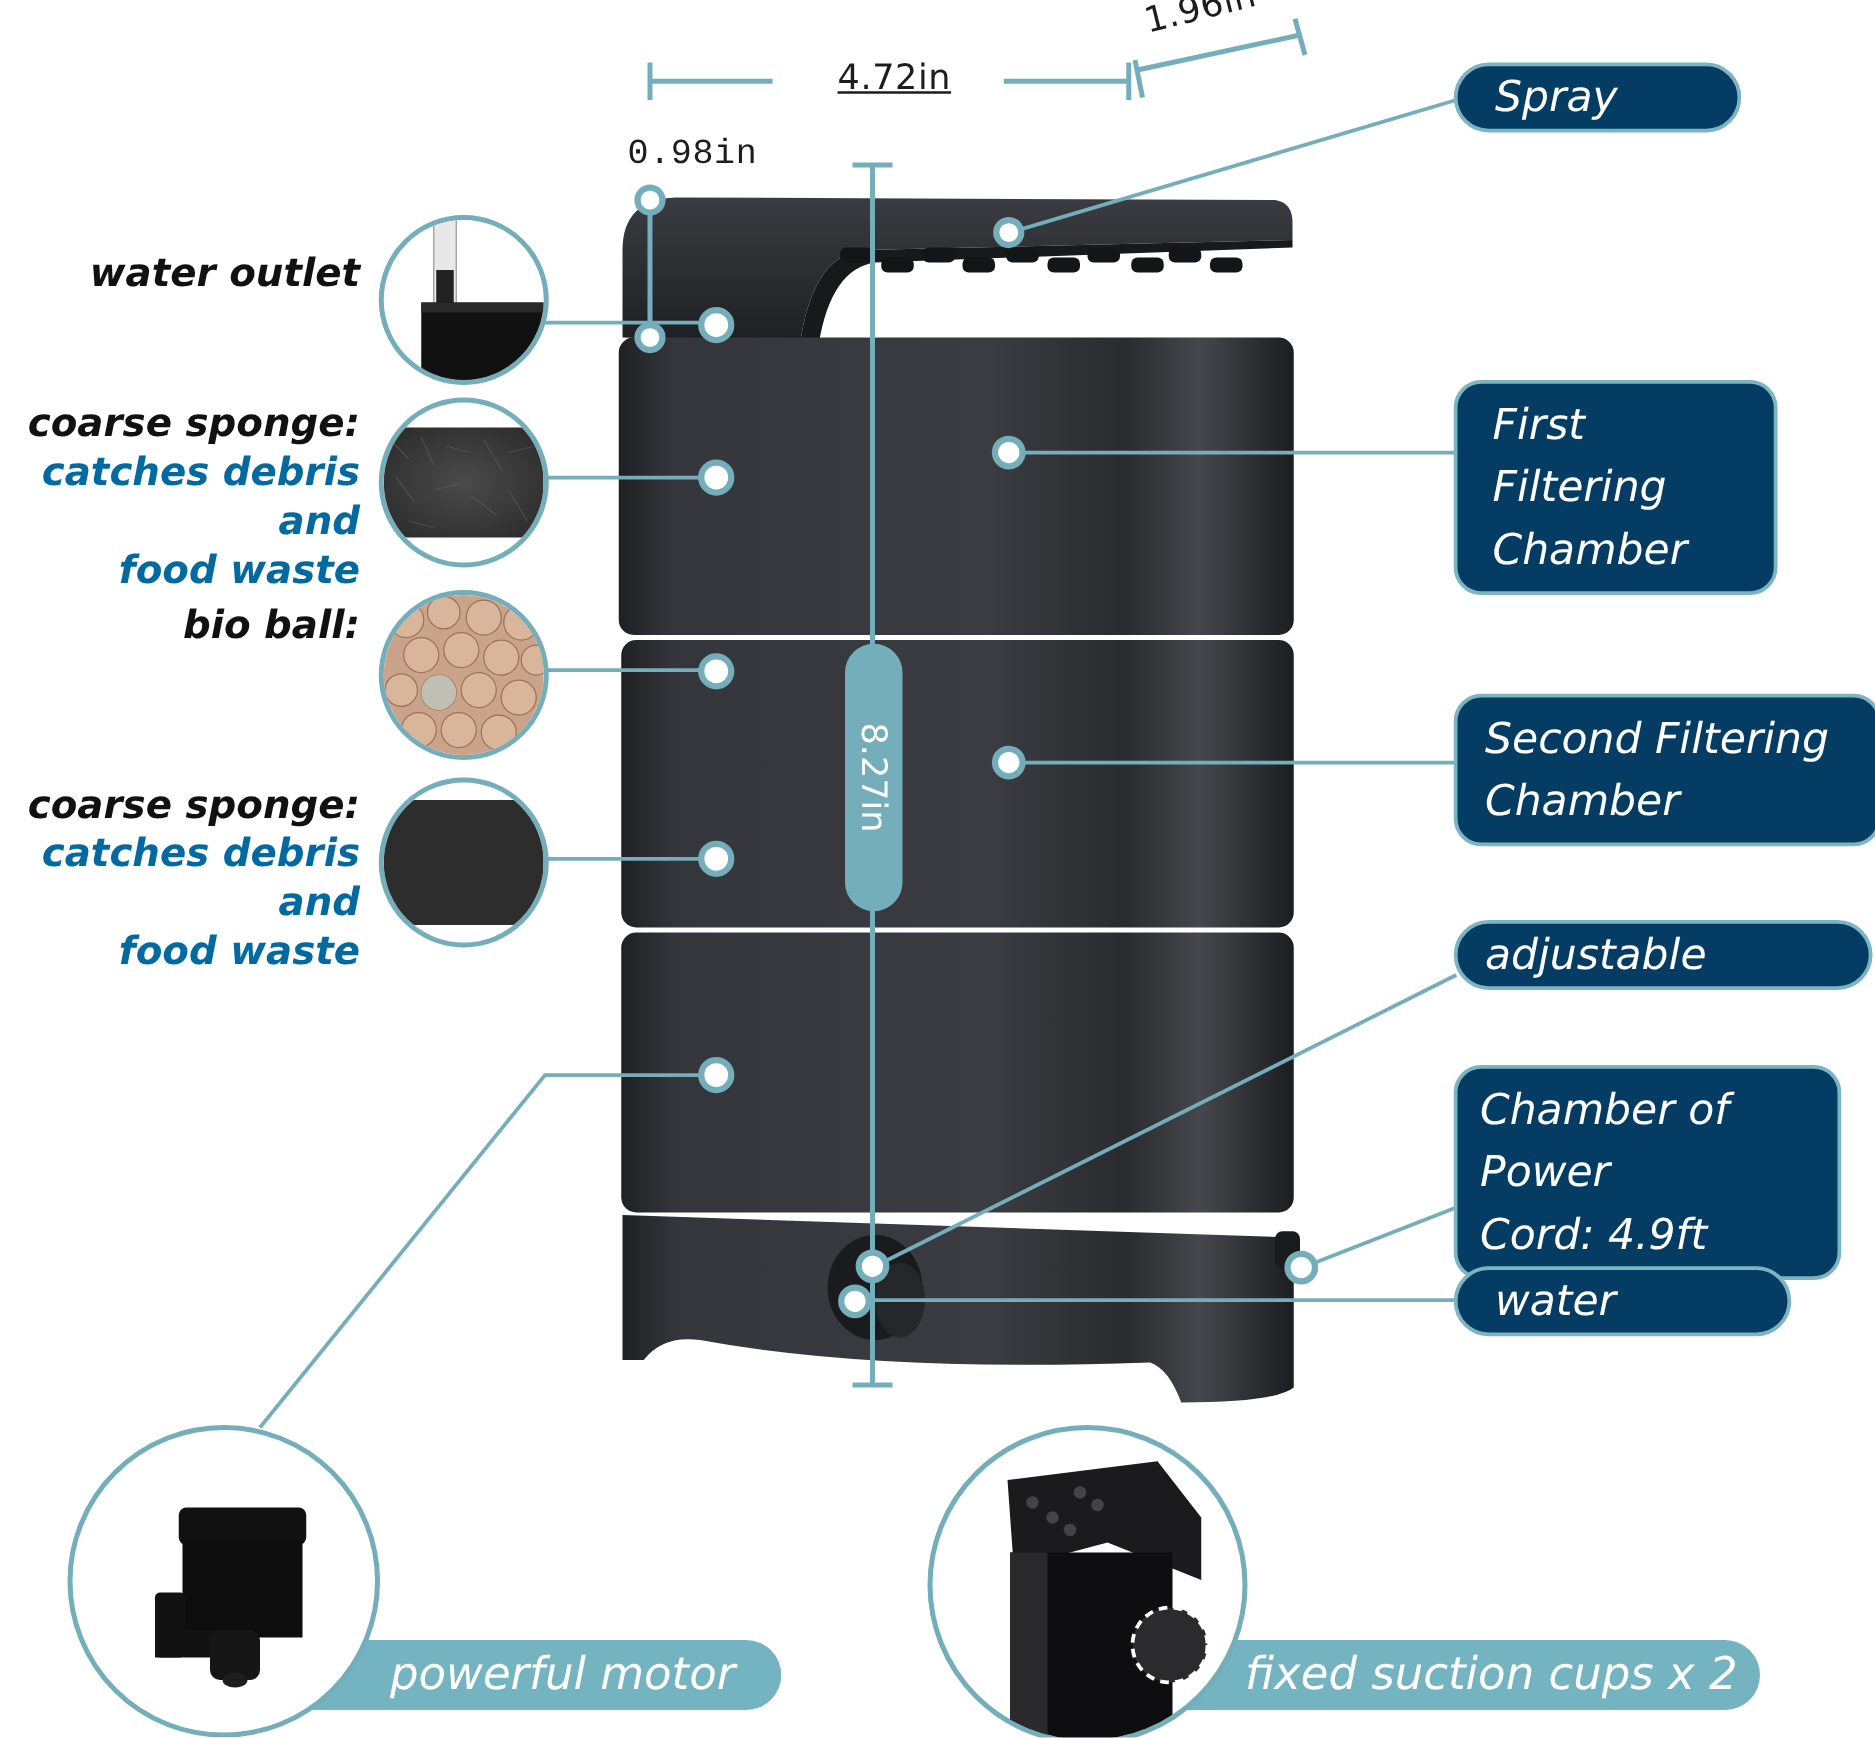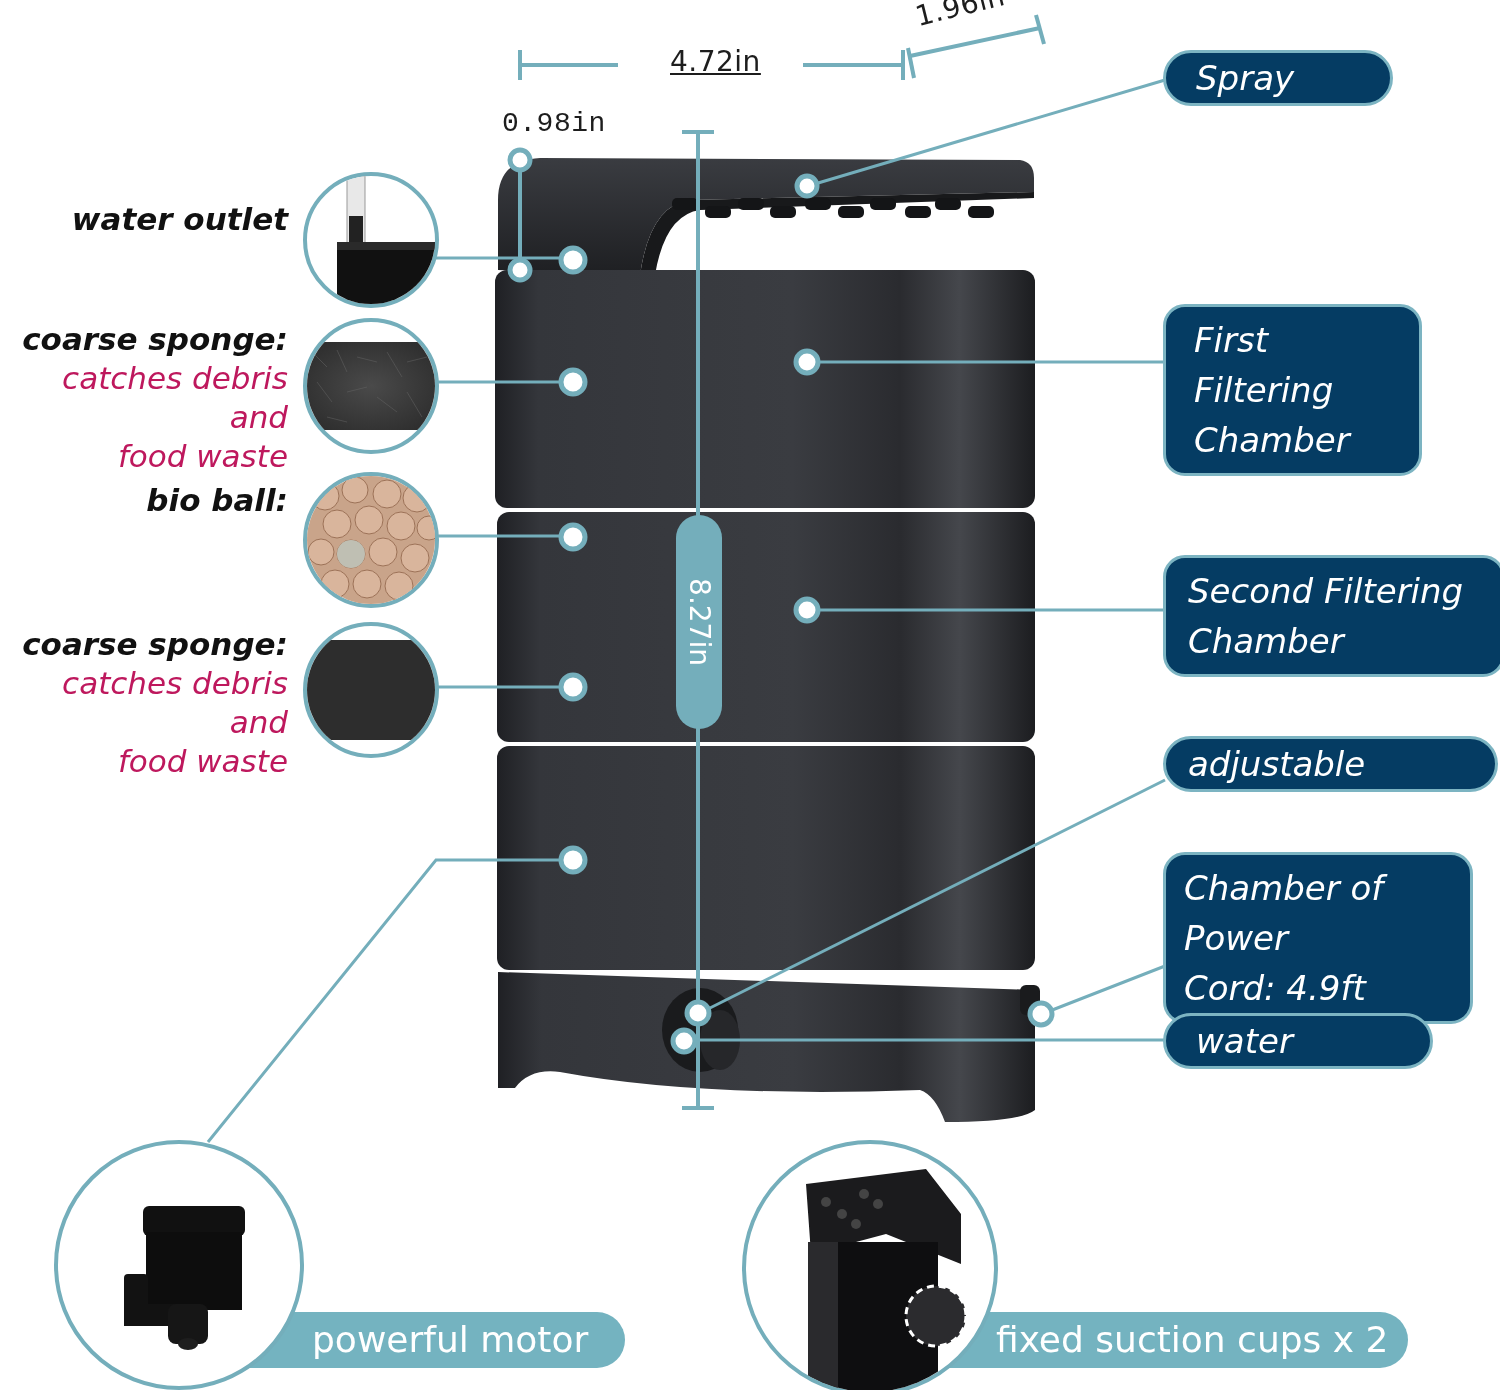--- a/index.html
+++ b/index.html
@@ -11,35 +11,35 @@
     .dim { position: absolute; font-family: "DejaVu Sans", sans-serif; font-size: 28px; color: #1d1d1d; letter-spacing: 0.5px; }
     .dim-rot { transform: rotate(-14deg); transform-origin: left bottom; }
     .dim-vert { position: absolute; left: 676px; top: 515px; width: 46px; height: 214px; background: #74aebb;
                 border-radius: 23px; }
     .dim-vert span { position: absolute; left: 50%; top: 50%; transform: translate(-50%, -50%) rotate(90deg);
                      color: #ffffff; font-size: 28px; white-space: nowrap; font-family: "DejaVu Sans", sans-serif; }
 
     
     .left-label { position: absolute; right: 1212px; text-align: right; color: #111; line-height: 39px; }
     .left-label .title { font-weight: bold; font-style: italic; font-size: 31px; display: block; }
-    .left-label .desc { font-style: italic; font-size: 31px; display: block; font-weight: normal; color: #be185d; }
+    .left-label .desc { font-style: italic; font-size: 31px; display: block; font-weight: bold; color: #0369a1; }
 
     
     .thumb { position: absolute; width: 128px; height: 128px; border-radius: 50%; border: 4px solid #74aebb;
              overflow: hidden; background: #fff; box-sizing: content-box; }
 
     
     .callout { position: absolute; background: #053c63; border: 3px solid #7cb4c2; color: #ffffff;
                font-style: italic; font-size: 34px; line-height: 52px; padding: 0 30px; box-sizing: border-box;
                font-family: "DejaVu Sans", sans-serif; }
     .callout.pill { border-radius: 30px; height: 56px; line-height: 50px; }
     .callout.box { border-radius: 22px; padding: 8px 28px; }
 
     
-    .banner { position: absolute; background: #74b3c0; color: #ffffff; font-size: 36px;
+    .banner { position: absolute; background: #74b3c0; color: #ffffff; font-style: italic; font-size: 36px;
               height: 56px; line-height: 56px; border-radius: 0 28px 28px 0; box-sizing: border-box;
               font-family: "DejaVu Sans", sans-serif; }
     .big-circle { position: absolute; border: 4px solid #74aebb; border-radius: 50%; background: #fff; overflow: hidden; }
   </style>
 </head>
 <body>
 
 <svg class="overlay" viewBox="0 0 1500 1390">
   <defs>
     <linearGradient id="bodyGrad" x1="0" x2="1" y1="0" y2="0">

